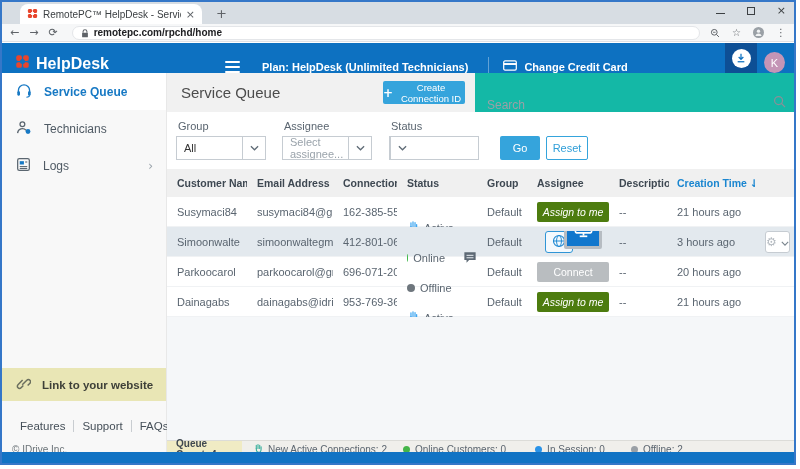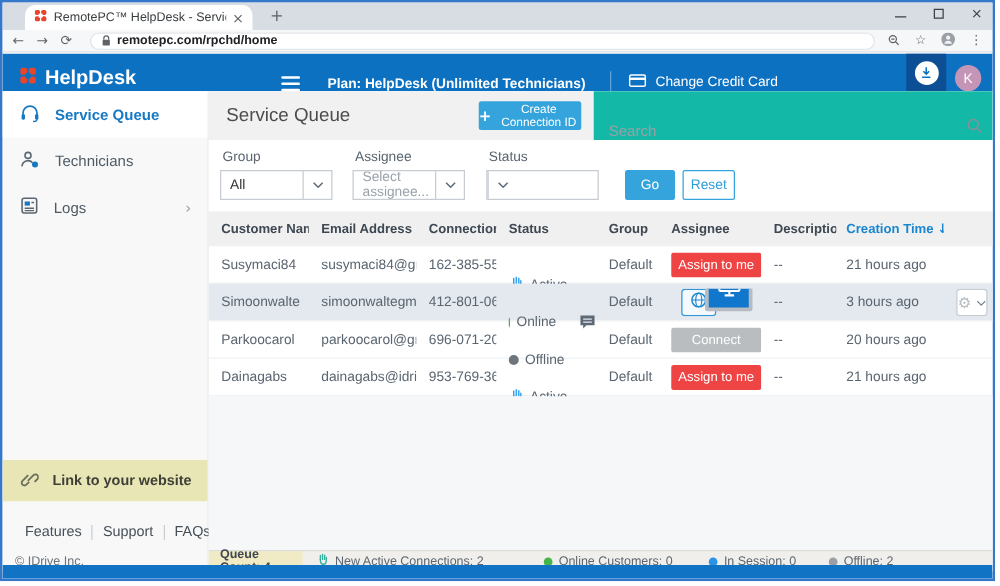--- a/index.html
+++ b/index.html
@@ -24,21 +24,21 @@
   .tb-icons { display:flex; gap:12px; align-items:center; }
   .tb-icons .nav-glyph { font-size:10px; }
 
   
   .app-header { position:absolute; top:41px; left:0; right:0; height:30px; background:#0d71c1; display:flex; align-items:flex-end; color:#fff; }
   .brand { width:165px; display:flex; align-items:center; gap:6px; padding-left:13px; font-size:16px; font-weight:bold; }
   .hamburger { margin-left:58px; display:flex; flex-direction:column; gap:3px; cursor:pointer; }
   .hamburger i { width:15px; height:2px; background:#fff; border-radius:1px; }
   .plan { margin-left:22px; font-size:11px; font-weight:600; }
   .hdr-divider { margin-left:20px; width:1px; height:16px; background:rgba(255,255,255,.35); }
-  .change-card { margin-left:14px; display:flex; align-items:center; gap:7px; font-size:11px; font-weight:400; cursor:pointer; }
+  .change-card { margin-left:14px; display:flex; align-items:center; gap:7px; font-size:11px; font-weight:700; cursor:pointer; }
   .hdr-spacer { flex:1; }
   .dl-wrap { width:32px; height:30px; background:#0d4f95; display:flex; align-items:center; justify-content:center; cursor:pointer; }
   .dl-circle { width:19px; height:19px; background:#fff; border-radius:50%; display:flex; align-items:center; justify-content:center; }
   .avatar { width:21px; height:21px; border-radius:50%; background:#c495b6; color:#fff; font-size:11px; display:flex; align-items:center; justify-content:center; margin:0 9px 0 7px; }
 
   
   .sidebar { position:absolute; top:71px; left:0; width:165px; height:384px; background:#f8f8f8; border-right:1px solid #e8e8e8; }
   .nav-item { height:37px; display:flex; align-items:center; gap:12px; padding-left:14px; font-size:12px; color:#4f5a64; cursor:pointer; }
   .nav-item.active { background:#fff; color:#1779c4; font-weight:bold; }
   .nav-chevron { margin-left:auto; padding-right:13px; color:#99a2aa; font-size:12px; }
@@ -72,33 +72,33 @@
   .c-name{width:80px;} .c-email{width:86px;} .c-id{width:64px;} .c-status{width:80px;}
   .c-group{width:50px;} .c-assignee{width:82px; position:relative;} .c-desc{width:60px;} .c-time{width:86px; padding-left:8px;} .c-extra{flex:1 1 auto; display:flex; justify-content:flex-end; padding-right:8px;}
   .thead .c-time { color:#1a86d0; cursor:pointer;text-align:right; }
 
   .trow { height:30px; display:flex; align-items:center; font-size:11px; color:#5a6570; border-bottom:1px solid #f0f2f4; flex:none; }
   .trow.hl { background:#e3e9ee; }
   .scell { display:flex; align-items:center; gap:5px;margin-top:32px; }
   .dot { width:8px; height:8px; border-radius:50%; display:inline-block; }
   .dot.online { background:#3fb84b; } .dot.offline { background:#6e767d; }
   .chat-ic { margin-left:13px; display:inline-flex; }
-  .assign-btn { width:72px; height:20px; background:#ef4444; border:none; border-radius:2px; color:#fff; font-size:10.5px; cursor:pointer; font-family:inherit; }
+  .assign-btn { width:72px; height:20px; background:#4d7c0f; border:none; border-radius:2px; color:#fff; font-size:10.5px; cursor:pointer; font-family:inherit;font-style:italic; }
   .connect-btn { width:72px; height:20px; background:#b9bdc0; border:none; border-radius:2px; color:#fff; font-size:10.5px; cursor:pointer; font-family:inherit; }
   .globe-btn { margin-left:8px; width:28px; height:22px; background:#f4f9fd; border:1px solid #2f95d6; border-radius:3px; display:inline-flex; align-items:center; justify-content:center; cursor:pointer; }
   .monitor-btn { position:absolute; left:37px; top:-18px; width:38px; height:36px; background:#1177cd; border:3px solid #b6bcc2; border-radius:2px; display:flex; align-items:center; justify-content:center; cursor:pointer; z-index:2; }
   .gear-select { width:44px; height:22px; background:#fff; border:1px solid #c6ccd2; border-radius:3px; display:flex; align-items:center; justify-content:center; gap:4px; cursor:pointer; }
   .gear-glyph { font-size:12px; color:#b4bac0; line-height:1; }
 
   .table-empty { flex:1 1 auto; background:#f5f7f9; }
 
   .status-bar { height:17px; background:#f0efeb; border-top:1px solid #dcdcd8; display:flex; align-items:center; font-size:10px; color:#5c6670; flex:none; }
   .queue-count { width:75px; height:100%; background:#f0ebc4; display:flex; align-items:center; padding-left:9px; font-weight:bold; color:#3f4850; flex:none; }
   .sb-item { display:flex; align-items:center; gap:5px; white-space:nowrap; }
-  .sb1 { margin-left:11px; } .sb2 { margin-left:48px; } .sb3 { margin-left:29px; } .sb4 { margin-left:26px; }
+  .sb1 { margin-left:11px; } .sb2 { margin-left:16px; } .sb3 { margin-left:29px; } .sb4 { margin-left:26px; }
   .sdot { width:7px; height:7px; border-radius:50%; display:inline-block; }
   .sdot.g { background:#44b549; } .sdot.b { background:#2a93e8; } .sdot.gr { background:#9aa0a6; }
 
   .bottom-strip { position:absolute; left:0; right:0; bottom:0; height:11px; background:#1173c4; }
 </style>
 </head>
 <body>
 
 <div class="screen">
 

